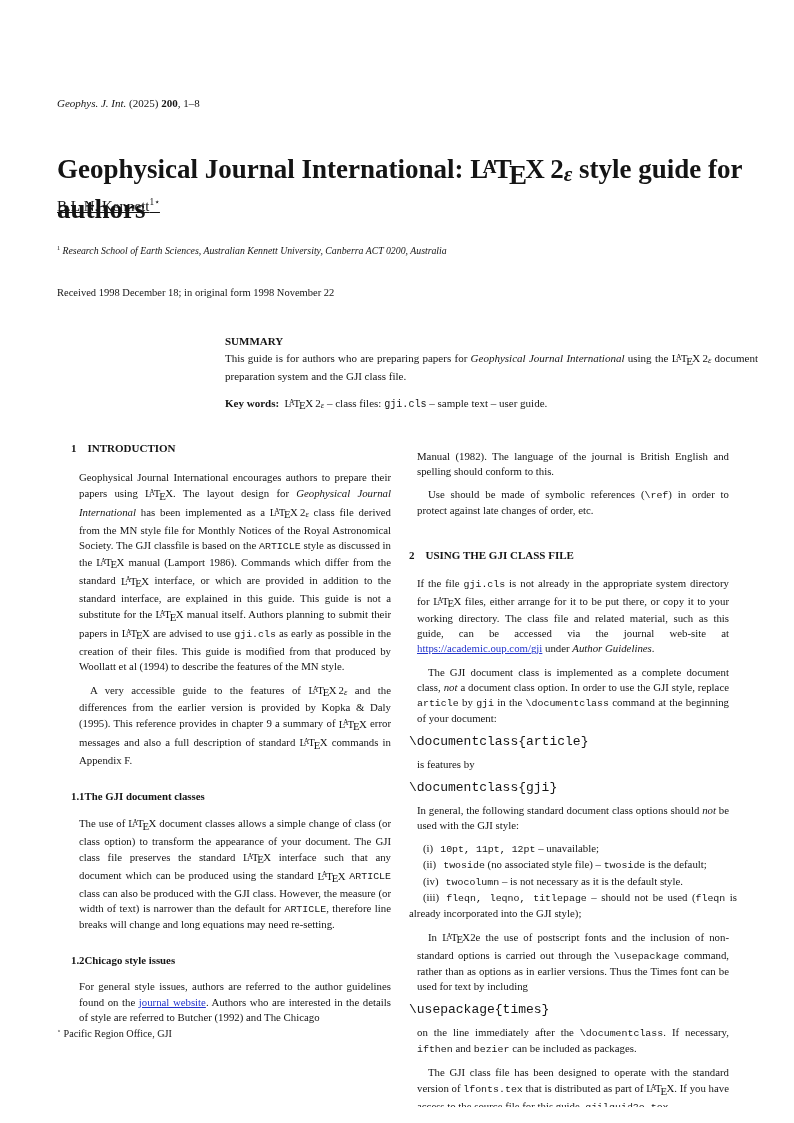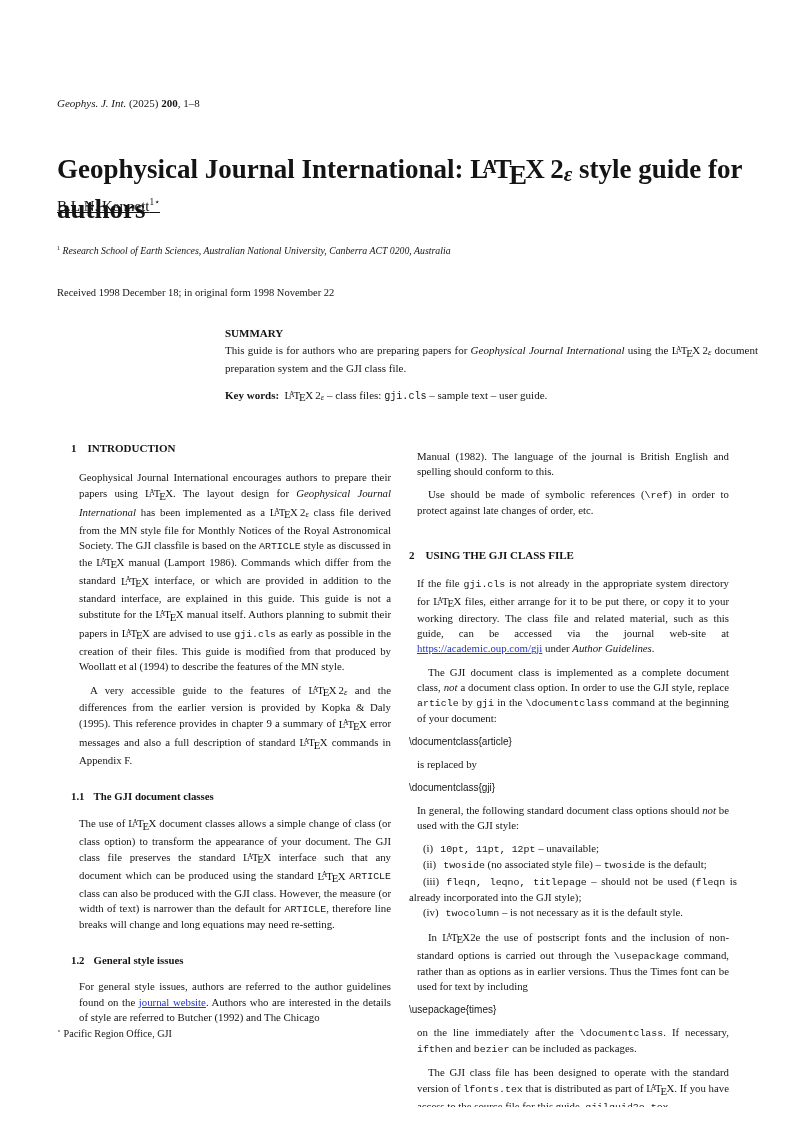--- a/index.html
+++ b/index.html
@@ -10,34 +10,34 @@
   .it{font-style:italic;}
   .bf{font-weight:bold;}
   .tt{font-family:"Liberation Mono","DejaVu Sans Mono",monospace;font-size:92%;}
   .sp{vertical-align:super;font-size:62%;line-height:0;}
   .lnk{color:var(--link,#2233cc);text-decoration:underline;cursor:pointer;}
   .title{left:57px;top:153px;width:700px;font-size:27px;font-weight:bold;line-height:1.25;}
   .author{left:57px;top:198px;font-size:15px;text-decoration:underline;}
   .affil{left:57px;top:245px;font-size:9.8px;}
   .received{left:57px;top:287px;font-size:10.5px;}
   .summary{left:225px;top:326px;width:533px;font-size:11px;line-height:15px;}
-  .summary .shead{font-weight:bold;margin:0 0 1px 0;font-size:11px;}
+  .summary .shead{font-weight:bold;margin:8px 0 1px 0;font-size:11px;}
   .summary p{margin:0;text-align:justify;}
   .summary .kw{margin-top:11px;}
   .col{width:328px;font-size:10.8px;line-height:15.1px;}
   .col-left{left:71px;top:441px;}
   .col-right{left:409px;top:441px;}
   .col p{margin:8px;text-align:justify;}
   .col p.ind{text-indent:11px;}
   .hsec{font-size:11px;font-weight:bold;margin:0 0 14px 0;}
   .hsec2{font-size:11px;font-weight:bold;margin:30px 0 13px 0;}
   .hsub{font-size:10.8px;font-weight:bold;margin:21px 0 11px 0;}
   .hnum{margin-right:11px;}
-  .hnumsub{margin-right:9px;}
-  .codeblock{font-family:Liberation Sans, sans-serif;font-size:10px;
+  .hnumsub{}
+  .codeblock{font-family:Liberation Mono, monospace;font-size:13px;
              margin:8px 0 !important;text-align:left !important;}
   .list{margin:7px 0;}
   .list p{text-indent:14px;text-align:justify;margin:0;}
   .li-label{margin-right:7px;}
   .footnote{left:57px;top:1028px;font-size:10.2px;width:330px;}
   
   .lxA{font-size:70%;vertical-align:0.28em;margin:0 -0.13em 0 -0.3em;}
   .lxE{vertical-align:-0.23em;margin:0 -0.06em 0 -0.11em;}
   .lxEps{font-style:italic;font-size:78%;vertical-align:-0.15em;}
 </style>
@@ -45,63 +45,63 @@
 <body>
 
 <div class="page" style="--link: #2233cc;">
 
   <div class="abs hdr"><span class="it">Geophys. J. Int.</span> (2025) <span class="bf">200</span>, 1–8</div>
 
   <h1 class="abs title" style="margin:0;">Geophysical Journal International: <span><span>L</span><span class="lxA">A</span><span>T</span><span class="lxE">E</span><span>X</span><span> </span><span>2</span><span class="lxEps">ε</span></span> style guide for authors</h1>
 
   <div class="abs author">B.L.N. Kennett<span class="sp">1⋆</span></div>
 
-  <div class="abs affil"><span class="sp">1</span><span class="it"> Research School of Earth Sciences, Australian National University, Canberra ACT 0200, Australia</span></div>
+  <div class="abs affil"><span class="sp">1</span><span class="it"> Research School of Earth Sciences, Australian Kennett University, Canberra ACT 0200, Australia</span></div>
 
   <div class="abs received">Received 1998 December 18; in original form 1998 November 22</div>
 
   <div class="abs summary">
     <div class="shead">SUMMARY</div>
     <p>This guide is for authors who are preparing papers for <span class="it">Geophysical Journal International</span> using the <span><span>L</span><span class="lxA">A</span><span>T</span><span class="lxE">E</span><span>X</span><span> </span><span>2</span><span class="lxEps">ε</span></span> document preparation system and the GJI class file.</p>
     <p class="kw"><span class="bf">Key words:</span>&nbsp;&nbsp;<span><span><span>L</span><span class="lxA">A</span><span>T</span><span class="lxE">E</span><span>X</span><span> </span><span>2</span><span class="lxEps">ε</span></span> – class files: <span class="tt">gji.cls</span> – sample text – user guide.</span></p>
   </div>
 
   <div class="abs col col-left">
     <div class="hsec">
       <span class="hnum">1</span><span>INTRODUCTION</span>
     </div>
     <p>Geophysical Journal International encourages authors to prepare their papers using <span><span>L</span><span class="lxA">A</span><span>T</span><span class="lxE">E</span><span>X</span></span>. The layout design for <span class="it">Geophysical Journal International</span> has been implemented as a <span><span>L</span><span class="lxA">A</span><span>T</span><span class="lxE">E</span><span>X</span><span> </span><span>2</span><span class="lxEps">ε</span></span> class file derived from the MN style file for Monthly Notices of the Royal Astronomical Society. The GJI classfile is based on the <span class="tt">ARTICLE</span> style as discussed in the <span><span>L</span><span class="lxA">A</span><span>T</span><span class="lxE">E</span><span>X</span></span> manual (Lamport 1986). Commands which differ from the standard <span><span>L</span><span class="lxA">A</span><span>T</span><span class="lxE">E</span><span>X</span></span> interface, or which are provided in addition to the standard interface, are explained in this guide. This guide is not a substitute for the <span><span>L</span><span class="lxA">A</span><span>T</span><span class="lxE">E</span><span>X</span></span> manual itself. Authors planning to submit their papers in <span><span>L</span><span class="lxA">A</span><span>T</span><span class="lxE">E</span><span>X</span></span> are advised to use <span class="tt">gji.cls</span> as early as possible in the creation of their files. This guide is modified from that produced by Woollatt et al (1994) to describe the features of the MN style.</p>
     <p class="ind">A very accessible guide to the features of <span><span>L</span><span class="lxA">A</span><span>T</span><span class="lxE">E</span><span>X</span><span> </span><span>2</span><span class="lxEps">ε</span></span> and the differences from the earlier version is provided by Kopka &amp; Daly (1995). This reference provides in chapter 9 a summary of <span><span>L</span><span class="lxA">A</span><span>T</span><span class="lxE">E</span><span>X</span></span> error messages and also a full description of standard <span><span>L</span><span class="lxA">A</span><span>T</span><span class="lxE">E</span><span>X</span></span> commands in Appendix F.</p>
     <div class="hsub">
       <span class="hnumsub">1.1</span><span>The GJI document classes</span>
     </div>
     <p>The use of <span><span>L</span><span class="lxA">A</span><span>T</span><span class="lxE">E</span><span>X</span></span> document classes allows a simple change of class (or class option) to transform the appearance of your document. The GJI class file preserves the standard <span><span>L</span><span class="lxA">A</span><span>T</span><span class="lxE">E</span><span>X</span></span> interface such that any document which can be produced using the standard <span><span>L</span><span class="lxA">A</span><span>T</span><span class="lxE">E</span><span>X</span></span> <span class="tt">ARTICLE</span> class can also be produced with the GJI class. However, the measure (or width of text) is narrower than the default for <span class="tt">ARTICLE</span>, therefore line breaks will change and long equations may need re-setting.</p>
     <div class="hsub">
-      <span class="hnumsub">1.2</span><span>General style issues</span>
+      <span class="hnumsub">1.2</span><span>Chicago style issues</span>
     </div>
     <p>For general style issues, authors are referred to the author guidelines found on the <a class="lnk" href="#">journal website</a>. Authors who are interested in the details of style are referred to Butcher (1992) and The Chicago</p>
   </div>
 
   <div class="abs col col-right">
     <p>Manual (1982). The language of the journal is British English and spelling should conform to this.</p>
     <p class="ind">Use should be made of symbolic references (<span class="tt">\ref</span>) in order to protect against late changes of order, etc.</p>
     <div class="hsec2">
       <span class="hnum">2</span><span>USING THE GJI CLASS FILE</span>
     </div>
     <p>If the file <span class="tt">gji.cls</span> is not already in the appropriate system directory for <span><span>L</span><span class="lxA">A</span><span>T</span><span class="lxE">E</span><span>X</span></span> files, either arrange for it to be put there, or copy it to your working directory. The class file and related material, such as this guide, can be accessed via the journal web-site at <a class="lnk" href="#">https://academic.oup.com/gji</a> under <span class="it">Author Guidelines</span>.</p>
     <p class="ind">The GJI document class is implemented as a complete document class, <span class="it">not</span> a document class option. In order to use the GJI style, replace <span class="tt">article</span> by <span class="tt">gji</span> in the <span class="tt">\documentclass</span> command at the beginning of your document:</p>
     <p class="codeblock">\documentclass{article}</p>
-    <p>is replaced by</p>
+    <p>is features by</p>
     <p class="codeblock">\documentclass{gji}</p>
     <p>In general, the following standard document class options should <span class="it">not</span> be used with the GJI style:</p>
     <div class="list">
       <p><span class="li-label">(i)</span><span><span class="tt">10pt, 11pt, 12pt</span> – unavailable;</span></p>
       <p><span class="li-label">(ii)</span><span><span class="tt">twoside</span> (no associated style file) – <span class="tt">twoside</span> is the default;</span></p>
+      <p><span class="li-label">(iv)</span><span><span class="tt">twocolumn</span> – is not necessary as it is the default style.</span></p>
       <p><span class="li-label">(iii)</span><span><span class="tt">fleqn, leqno, titlepage</span> – should not be used (<span class="tt">fleqn</span> is already incorporated into the GJI style);</span></p>
-      <p><span class="li-label">(iv)</span><span><span class="tt">twocolumn</span> – is not necessary as it is the default style.</span></p>
     </div>
     <p class="ind">In <span><span>L</span><span class="lxA">A</span><span>T</span><span class="lxE">E</span><span>X</span><span>2e</span></span> the use of postscript fonts and the inclusion of non-standard options is carried out through the <span class="tt">\usepackage</span> command, rather than as options as in earlier versions. Thus the Times font can be used for text by including</p>
     <p class="codeblock">\usepackage{times}</p>
     <p>on the line immediately after the <span class="tt">\documentclass</span>. If necessary, <span class="tt">ifthen</span> and <span class="tt">bezier</span> can be included as packages.</p>
     <p class="ind">The GJI class file has been designed to operate with the standard version of <span class="tt">lfonts.tex</span> that is distributed as part of <span><span>L</span><span class="lxA">A</span><span>T</span><span class="lxE">E</span><span>X</span></span>. If you have access to the source file for this guide, <span class="tt">gjilguid2e.tex</span>,</p>
   </div>
 
   <div class="abs footnote"><span class="sp">⋆</span> Pacific Region Office, GJI</div>
 
 </div>

